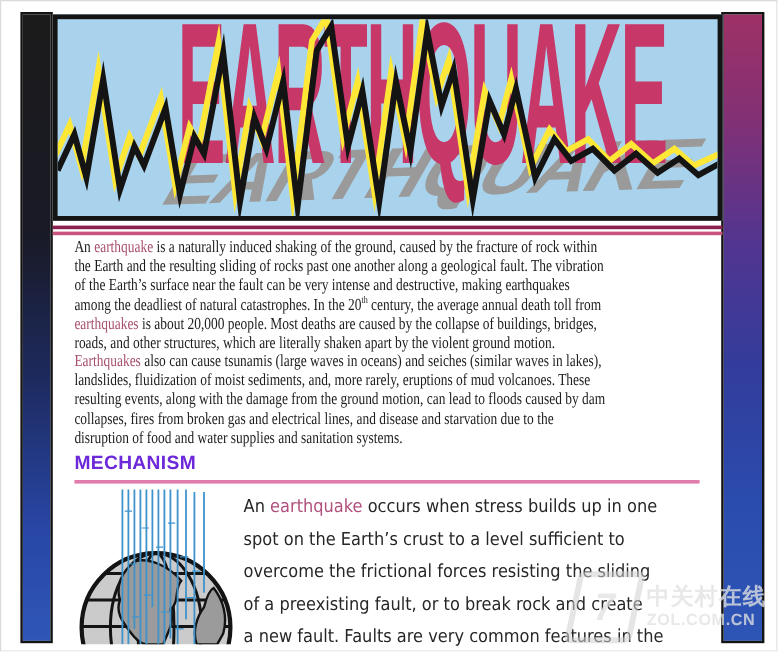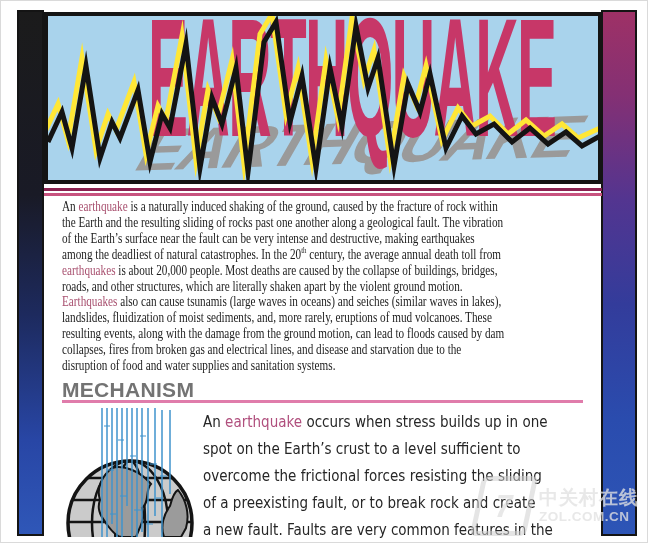--- a/index.html
+++ b/index.html
@@ -29,22 +29,22 @@
 
   
   .intro{position:absolute;left:62px;top:199px;width:540px;margin:0;
     font-size:14px;line-height:15.9px;color:#1c1c1c;white-space:nowrap;
     transform:scaleX(0.80);transform-origin:0 0;}
   .intro .hl{color:#a8506f;}
   sup{font-size:0.6em;line-height:0;}
 
   
   .mech-heading{position:absolute;left:62px;top:378px;margin:0;
-    font-family:"Liberation Sans",sans-serif;font-weight:bold;font-size:21px;
-    letter-spacing:0.3px;color:#737373;}
+    font-family:"Liberation Sans",sans-serif;font-weight:bold;font-size:16px;
+    letter-spacing:0.3px;color:#6d28d9;}
   .mech-underline{position:absolute;left:62px;top:400px;width:521px;height:3px;background:#e07cab;}
 
   .globe-wrap{position:absolute;left:60px;top:406px;width:146px;height:131px;overflow:hidden;}
 
   .mech-body{position:absolute;left:203px;top:409px;margin:0;width:400px;
     font-family:"DejaVu Sans",sans-serif;font-size:15px;line-height:27px;color:#262626;
     white-space:nowrap;transform:scaleX(0.90);transform-origin:0 0;}
   .mech-body .hl{color:#b04f7d;}
 
   

